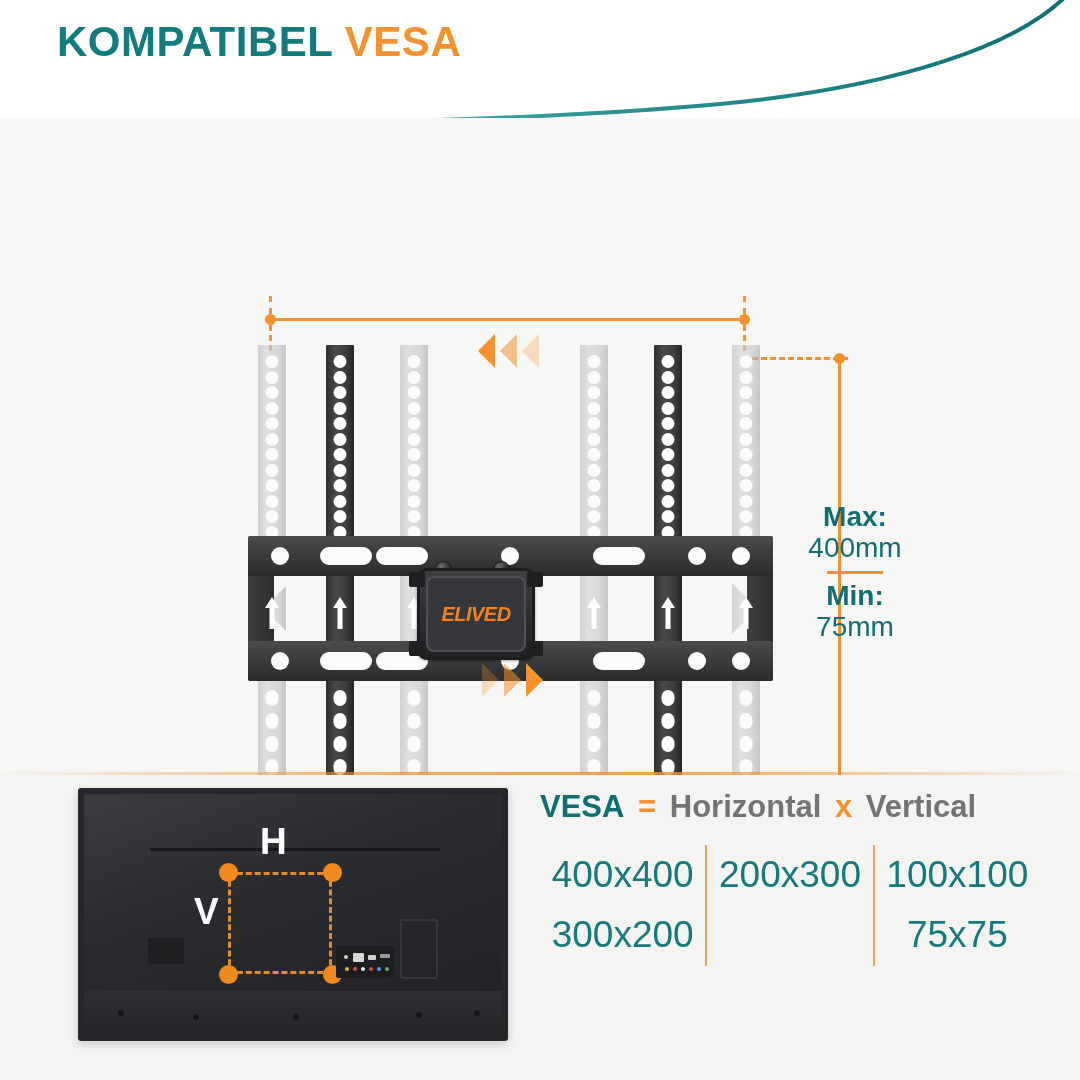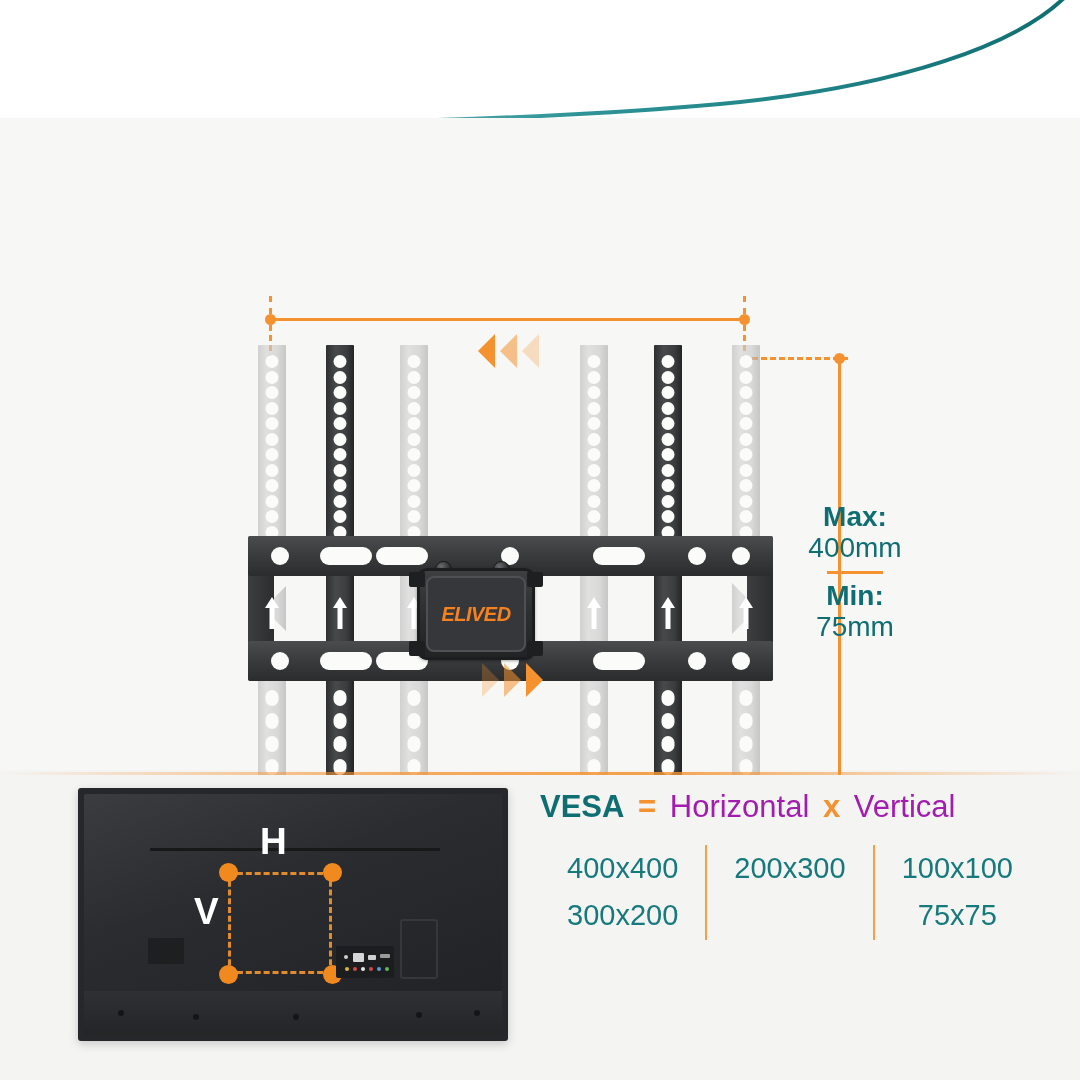--- a/index.html
+++ b/index.html
@@ -221,44 +221,48 @@
     position:absolute; left:70px; top:150px; width:36px; height:26px; background:#1d1f21;
   }
 
   
   #vesa-block { position:absolute; left:540px; top:14px; width:500px; }
   #vesa-heading {
     font-size:31px; white-space:nowrap; margin-bottom:20px;
   }
   #vesa-heading .vh-b { color:#0f6e72; font-weight:bold; }
   #vesa-heading .vh-o { color:#f5922f; font-weight:bold; padding:0 5px; }
-  #vesa-heading .vh-n { color:#a21caf; font-weight:normal; }
+  #vesa-heading .vh-n { color:#737373; font-weight:bold; }
   #vesa-cols { display:flex; }
   .vesa-col {
-    flex:1; text-align:center; color:#16797c; font-size:29px; line-height:1.63;
+    flex:1; text-align:center; color:#16797c; font-size:37px; line-height:1.63;
     position:relative;
   }
   .vesa-col + .vesa-col { border-left:2px solid #f0a14e; }
   .vesa-cell { white-space:nowrap; }
 </style>
 </head>
 <body>
 
 <div id="header-band">
   <svg id="header-curve" viewBox="0 0 1080 150" preserveAspectRatio="none">
     <defs>
       <linearGradient id="curveGrad" x1="0" y1="0" x2="1" y2="0">
         <stop offset="0%" stop-color="#a9d2d4"></stop>
         <stop offset="55%" stop-color="#2e9497"></stop>
         <stop offset="100%" stop-color="#0f6e72"></stop>
       </linearGradient>
     </defs>
     <path d="M0,150 L1080,150 L1080,0 L1065,0 C1020,58 900,104 720,122 C520,142 230,146 0,144 Z" fill="#ffffff"></path>
     <path d="M-10,120 C230,128 520,122 720,104 C900,87 1020,44 1068,-6" fill="none" stroke="url(#curveGrad)" stroke-width="4"></path>
   </svg>
+  <div id="page-title">
+    <span class="t-teal">KOMPATIBEL</span>
+    <span class="t-orange">VESA</span>
+  </div>
 </div>
 
 <div id="diagram-stage">
 
 
   <div class="hdim-line"></div>
   <div class="dim-dot" style="left:265px;top:196px;"></div>
   <div class="dim-dot" style="left:739px;top:196px;"></div>
   <div class="dim-ext-v" style="left:269px;top:178px;height:18px;"></div>
   <div class="dim-ext-v" style="left:743px;top:178px;height:18px;"></div>

